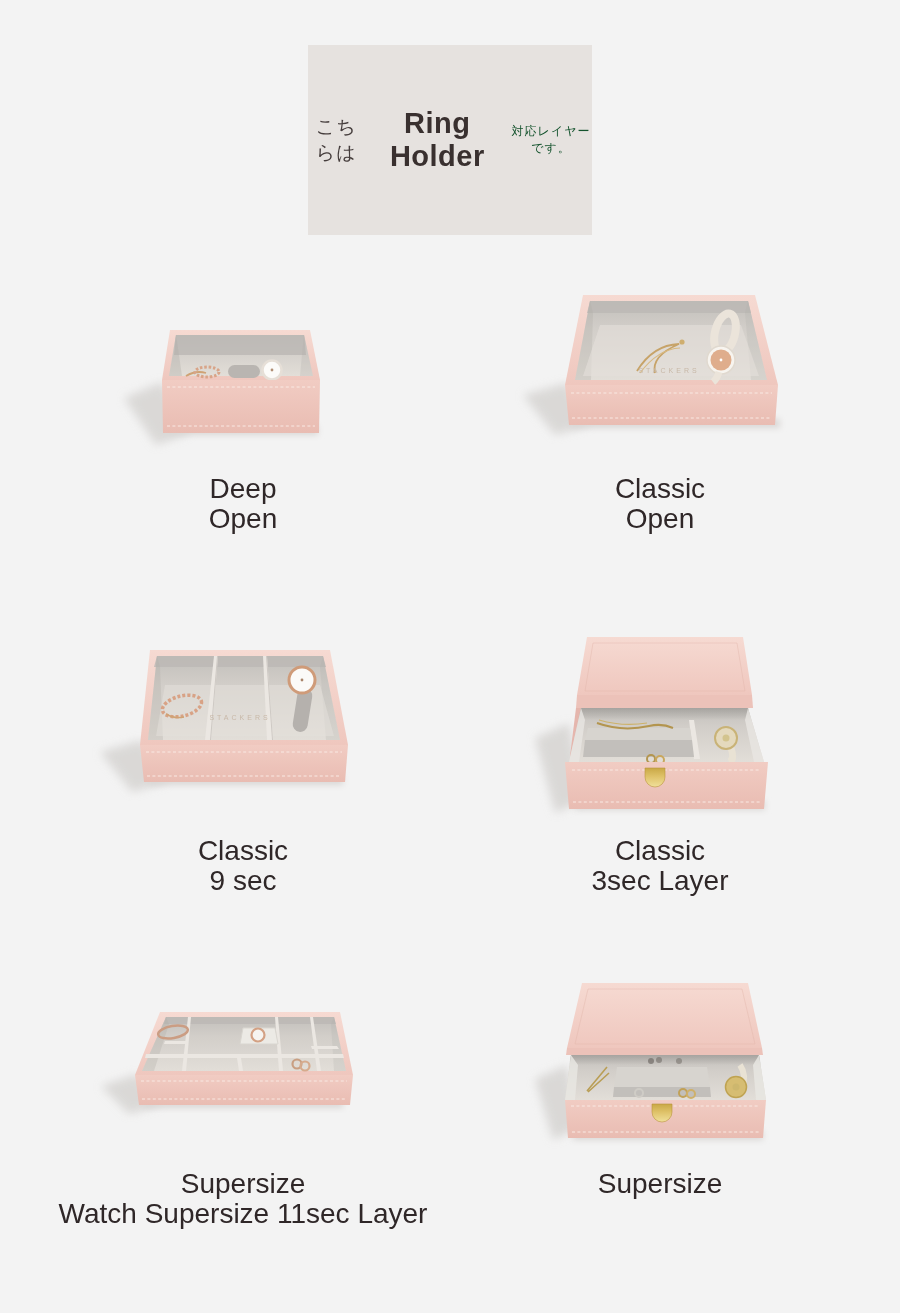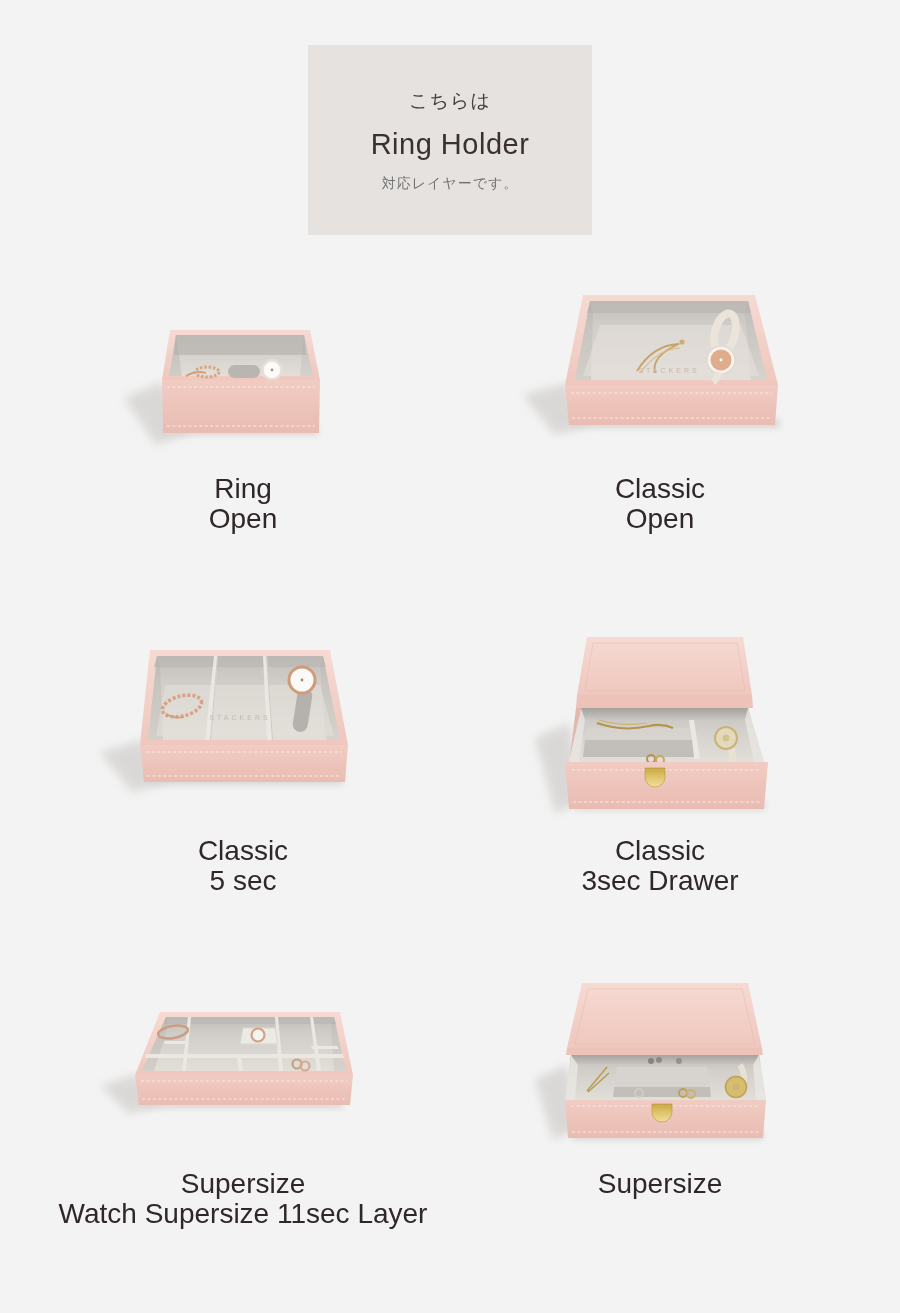--- a/index.html
+++ b/index.html
@@ -7,26 +7,26 @@
     width:900px;height:1313px;
     background:#f3f3f3;
     font-family:"Liberation Sans",sans-serif;
     position:relative;overflow:hidden;
   }
   .page{position:absolute;inset:0;}
   
   .header-box{
     position:absolute;left:308px;top:45px;width:284px;height:190px;
     background:#e6e2df;
-    display:flex;flex-direction:column;align-items:center;justify-content:center;
+    display:flex;flex-direction:row;align-items:center;justify-content:center;
     gap:14px;text-align:center;
   }
   .header-line-sm{font-size:19px;color:#453d3c;letter-spacing:1px;}
-  .header-line-lg{font-size:29px;color:#39302f;letter-spacing:0.5px;}
-  .header-line-sm2{font-size:14px;color:#737373;letter-spacing:1px;}
+  .header-line-lg{font-size:29px;color:#39302f;letter-spacing:0.5px;font-weight:bold;}
+  .header-line-sm2{font-size:12px;color:#14532d;letter-spacing:1px;}
   
   .cell{position:absolute;}
   .cell svg{overflow:visible;display:block;}
   
   .label{
     position:absolute;width:440px;text-align:center;
     font-size:28px;line-height:30px;color:#2f2728;
   }
   svg text{font-family:"Liberation Sans",sans-serif;}
 </style>
@@ -313,34 +313,34 @@
       <g>
         <polygon points="10,125 211,125 208,163 13,163" fill="url(#gPinkFront)"></polygon>
         <line x1="16" y1="131" x2="205" y2="131" stroke="#f9e9e3" stroke-width="1" stroke-dasharray="3,2.4"></line>
         <line x1="17" y1="157" x2="204" y2="157" stroke="#f9e9e3" stroke-width="1" stroke-dasharray="3,2.4"></line>
         <path d="M97,129 h20 v8 a10,10 0 0 1 -20,0 z" fill="url(#gGoldTab)" stroke="#bb953d" stroke-width="0.6"></path>
       </g>
     </svg>
   </div>
 
   <div class="label" style="left:23px;top:474px;">
-    <div>Ring</div>
+    <div>Deep</div>
     <div>Open</div>
   </div>
   <div class="label" style="left:440px;top:474px;">
     <div>Classic</div>
     <div>Open</div>
   </div>
   <div class="label" style="left:23px;top:836px;">
     <div>Classic</div>
-    <div>5 sec</div>
+    <div>9 sec</div>
   </div>
   <div class="label" style="left:440px;top:836px;">
     <div>Classic</div>
-    <div>3sec Drawer</div>
+    <div>3sec Layer</div>
   </div>
   <div class="label" style="left:23px;top:1169px;">
     <div>Supersize</div>
     <div>Watch Supersize 11sec Layer</div>
   </div>
   <div class="label" style="left:440px;top:1169px;">
     <div>Supersize</div>
   </div>
 
 </div>

